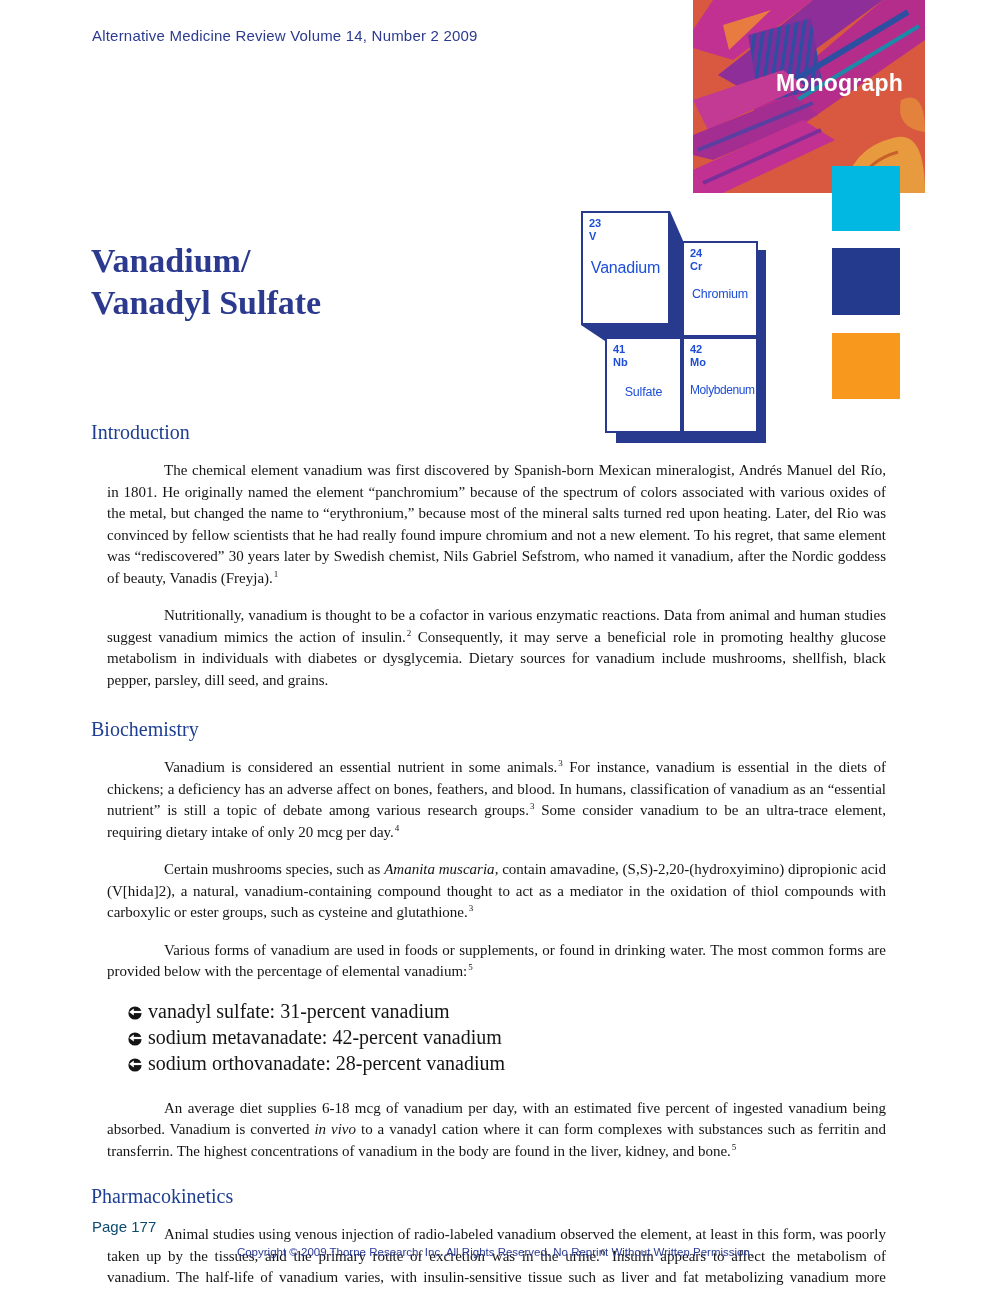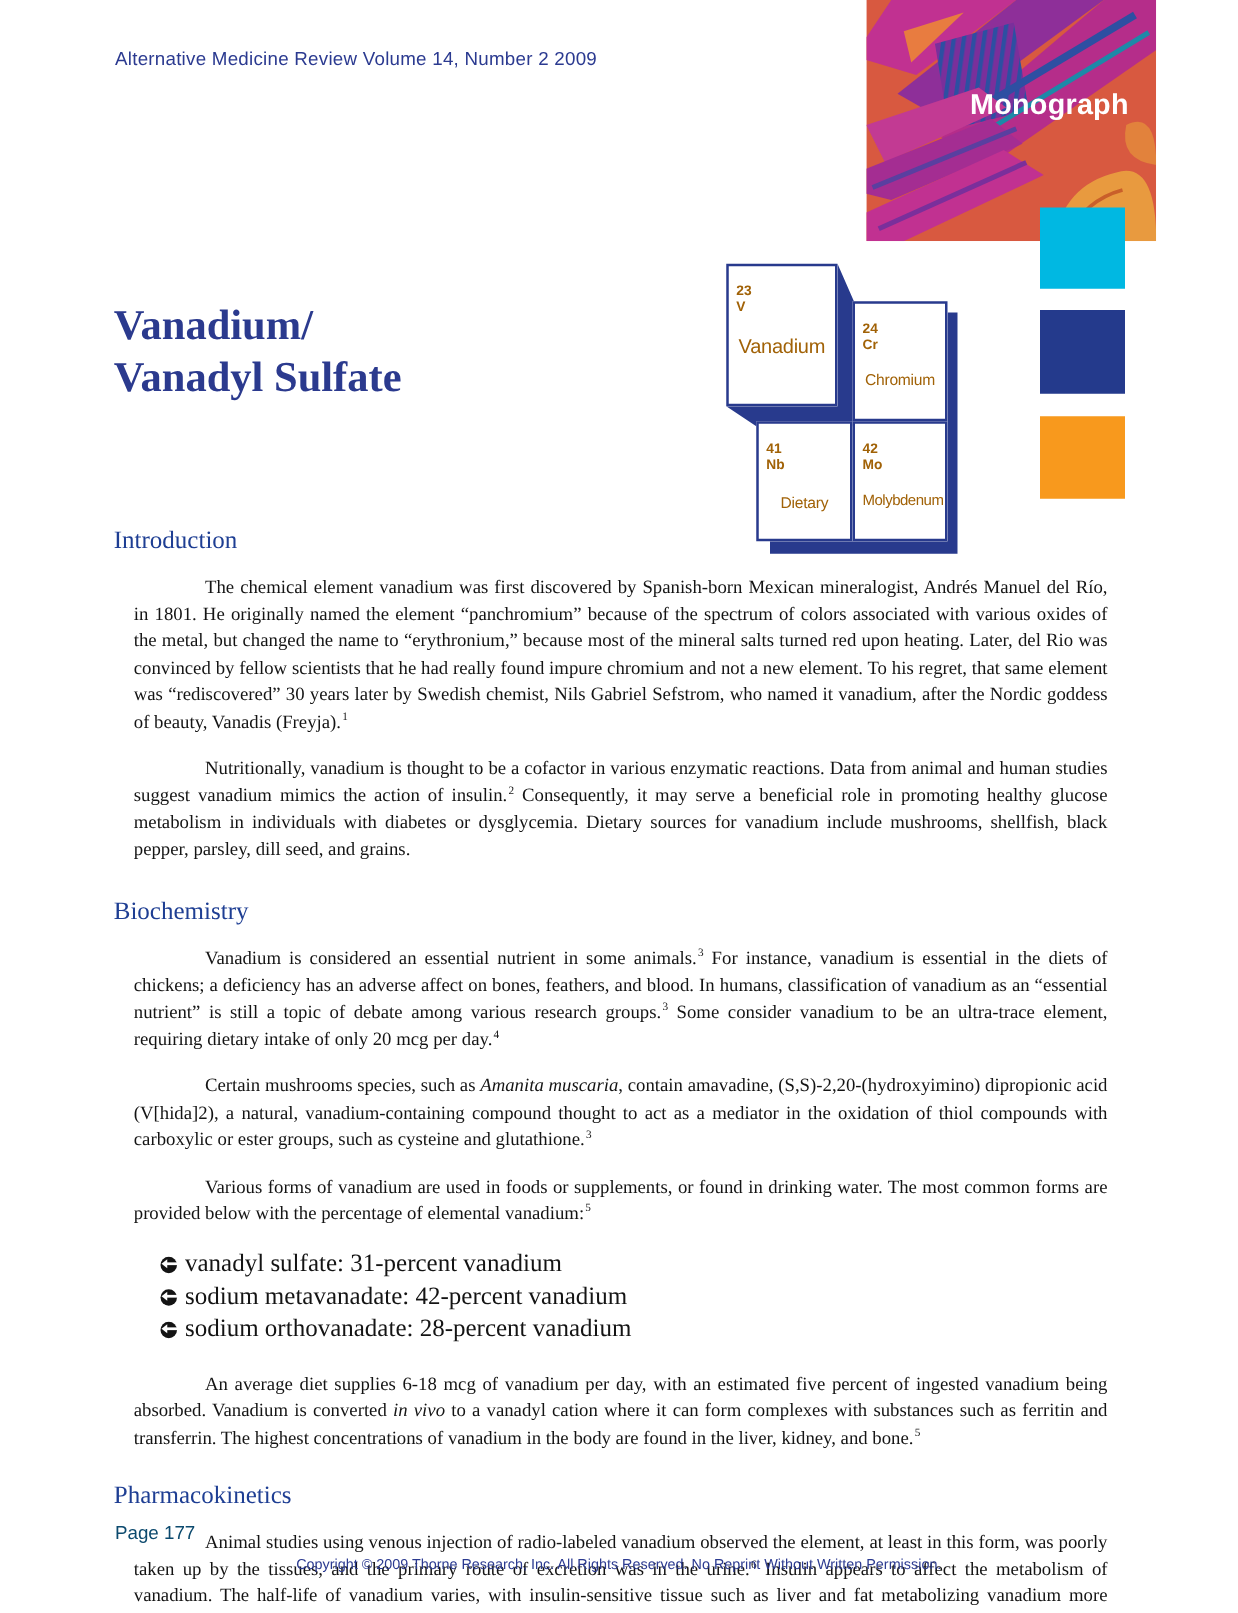--- a/index.html
+++ b/index.html
@@ -1,38 +1,38 @@
 <!DOCTYPE html>
 <html><head>
 <meta charset="utf-8">
 <style>
   html,body{margin:0;padding:0;background:#ffffff;}
   .page{position:relative;width:990px;height:1290px;background:#ffffff;overflow:hidden;
         font-family:"Liberation Serif",serif;color:#141414;}
 
   
-  .journal-header{position:absolute;left:92px;top:39px;font-family:"Liberation Sans",sans-serif;
+  .journal-header{position:absolute;left:92px;top:27px;font-family:"Liberation Sans",sans-serif;
         font-size:15px;font-weight:500;color:#2b3a90;letter-spacing:.2px;}
 
   
   .photo{position:absolute;left:693px;top:0;width:232px;height:193px;overflow:hidden;z-index:1;}
   .monograph{position:absolute;right:22px;top:70px;font-family:"Liberation Sans",sans-serif;
         font-weight:700;font-size:23px;color:#ffffff;letter-spacing:.2px;}
 
   
   .sq{position:absolute;left:832px;width:68px;}
   .sq-cyan{top:166px;height:65px;background:#00b8e2;z-index:2;}
   .sq-blue{top:248px;height:67px;background:#243a8c;}
   .sq-orange{top:333px;height:66px;background:#f8991d;}
 
   
   .ptable{position:absolute;left:575px;top:205px;width:200px;height:245px;}
   .pt-shadow{position:absolute;left:0;top:0;}
   .elem{position:absolute;box-sizing:border-box;background:#ffffff;border:2px solid #283a8d;
-        color:#a16207;font-family:"Liberation Sans",sans-serif;padding:14px 6px;}
+        color:#1d4ed8;font-family:"Liberation Sans",sans-serif;padding:4px 6px;}
   .elem-v{left:6px;top:6px;width:89px;height:114px;}
   .elem-cr{left:107px;top:36px;width:76px;height:96px;}
   .elem-nb{left:30px;top:132px;width:77px;height:96px;}
   .elem-mo{left:107px;top:132px;width:76px;height:96px;}
   .e-num{font-size:11px;font-weight:700;line-height:1.2;}
   .e-sym{font-size:11px;font-weight:700;line-height:1.2;}
   .e-name{font-weight:400;text-align:center;letter-spacing:-.2px;}
   .elem-v .e-name{font-size:16px;margin-top:16px;}
   .elem-cr .e-name{font-size:12.5px;margin-top:14px;}
   .elem-nb .e-name{font-size:12.5px;margin-top:16px;}
@@ -112,21 +112,21 @@
       <div class="e-name">Vanadium</div>
     </div>
     <div class="elem elem-cr">
       <div class="e-num">24</div>
       <div class="e-sym">Cr</div>
       <div class="e-name">Chromium</div>
     </div>
     <div class="elem elem-nb">
       <div class="e-num">41</div>
       <div class="e-sym">Nb</div>
-      <div class="e-name">Dietary</div>
+      <div class="e-name">Sulfate</div>
     </div>
     <div class="elem elem-mo">
       <div class="e-num">42</div>
       <div class="e-sym">Mo</div>
       <div class="e-name">Molybdenum</div>
     </div>
   </div>
 
   <h1 class="title">
     <span>Vanadium/</span><br>

